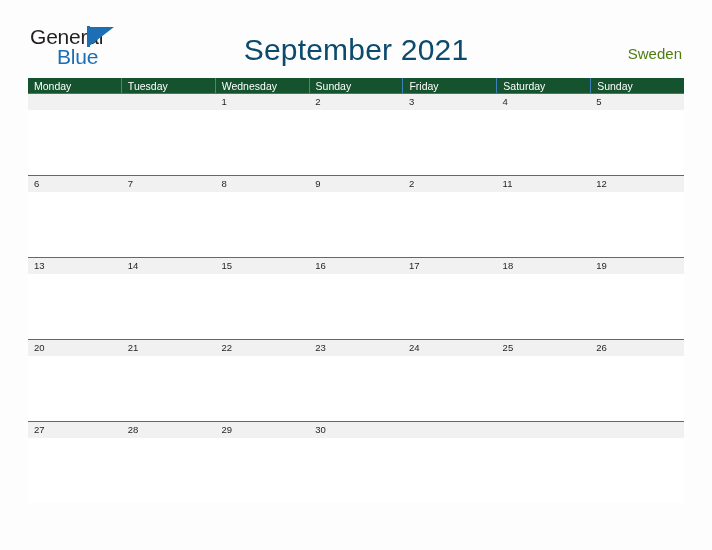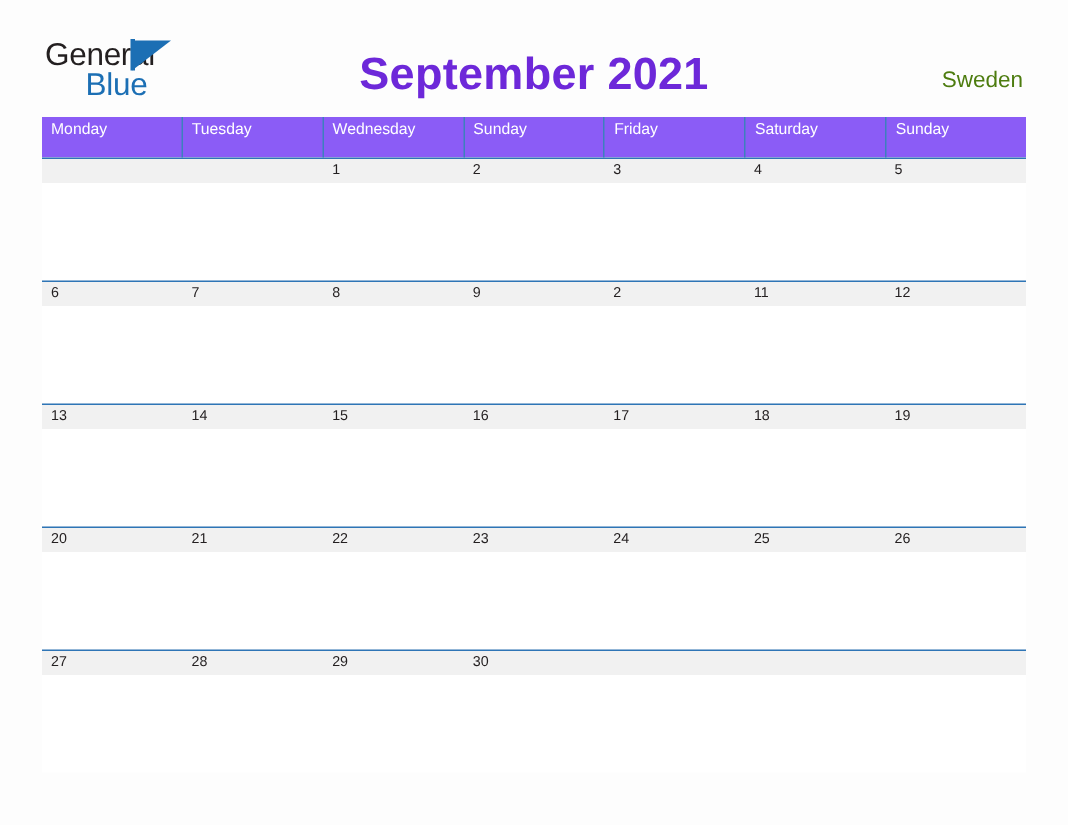--- a/index.html
+++ b/index.html
@@ -76,23 +76,23 @@
     background: #1c6fb4;
   }
 
   .title {
     position: absolute;
     left: 0;
     top: 33px;
     width: 712px;
     text-align: center;
     font-size: 30px;
-    font-weight: 700;
+    font-weight: 400;
     letter-spacing: 0.2px;
-    color: #6d28d9;
+    color: #0c4a6e;
     font-family: "Liberation Sans", sans-serif;
   }
 
   .region {
     position: absolute;
     right: 30px;
     top: 45px;
     font-size: 15px;
     color: #4d7c0f;
     font-family: "Liberation Sans", sans-serif;
@@ -101,22 +101,22 @@
   
   .calendar {
     position: absolute;
     left: 28px;
     top: 78px;
     width: 656px;
   }
   .dow-row {
     display: flex;
     width: 656px;
-    height: 27px;
-    background: #8b5cf6;
+    height: 15px;
+    background: #14532d;
   }
   .dow-cell {
     flex: 1 1 0;
     font-size: 10.5px;
     line-height: 17px;
     color: #ffffff;
     padding-left: 6px;
     box-sizing: border-box;
     border-right: 1px solid #3d80bd;
     font-family: "Liberation Sans", sans-serif;

